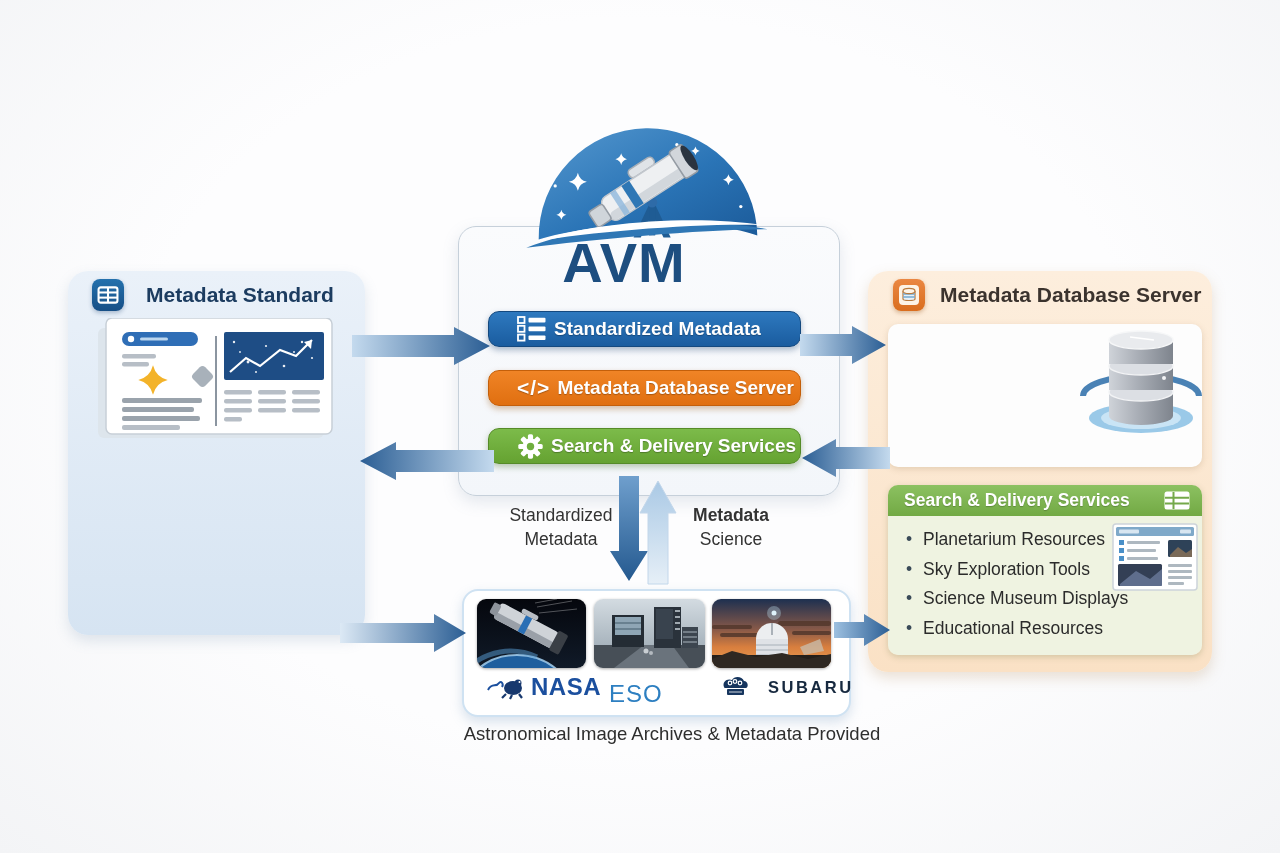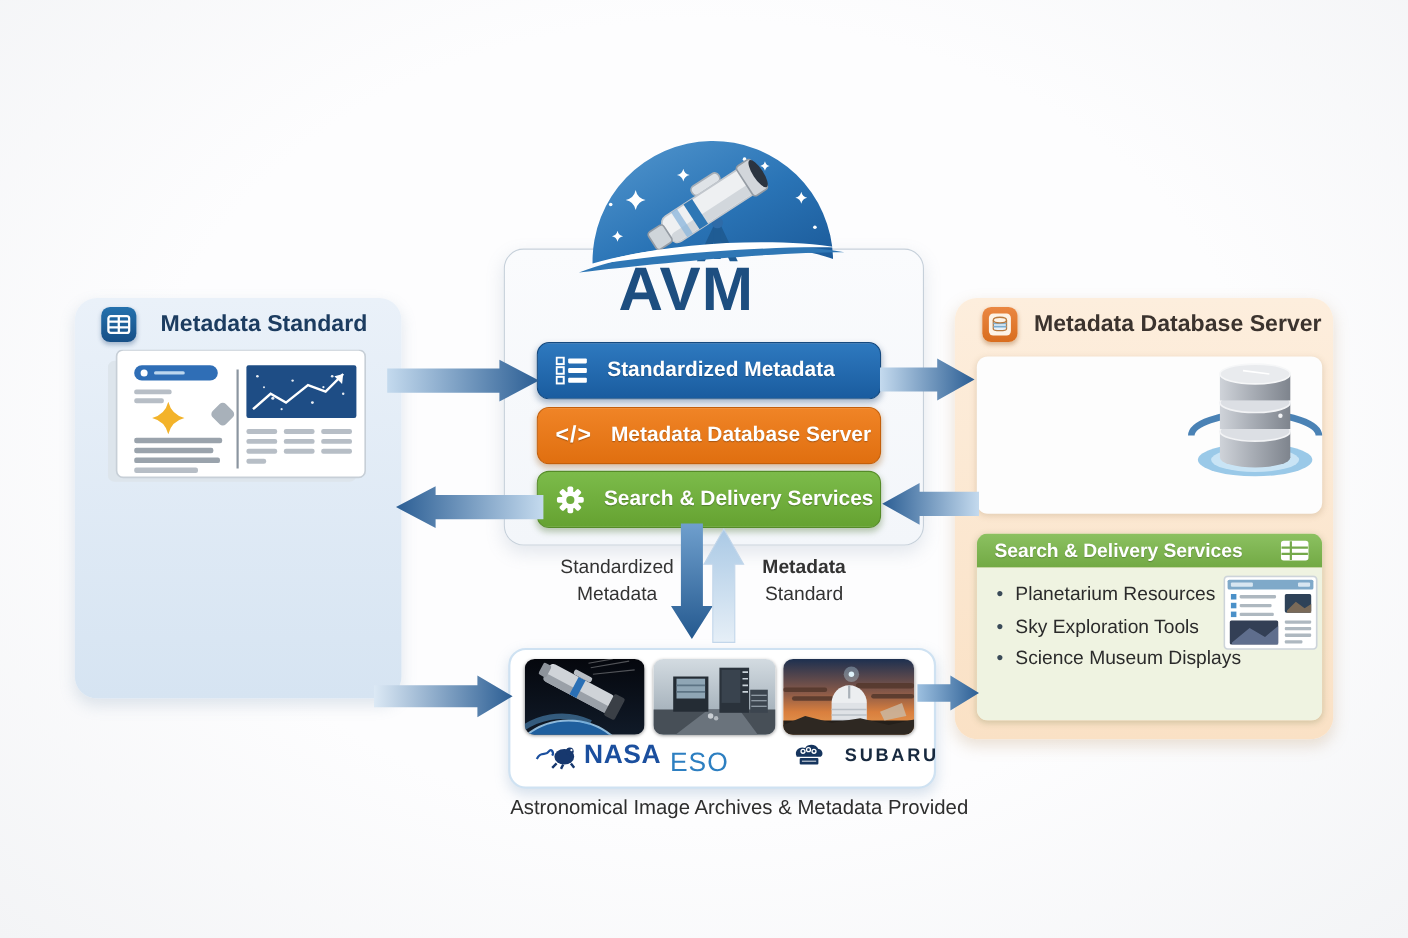--- a/index.html
+++ b/index.html
@@ -9,22 +9,22 @@
     font-family:"Liberation Sans", sans-serif;
   }
   .abs{position:absolute;}
   
   #center-box{
     left:458px;top:226px;width:380px;height:268px;border-radius:18px;
     background:linear-gradient(180deg,#fafbfd,#f3f6fa);
     border:1.5px solid #c6d0da;box-shadow:0 6px 16px rgba(110,135,160,.18);z-index:1;
   }
   .cbtn{
-    left:488px;width:313px;height:52px;border-radius:11px;display:flex;align-items:center;
-    gap:17px;padding-left:16px;box-sizing:border-box;z-index:2;
+    left:488px;width:313px;height:36px;border-radius:11px;display:flex;align-items:center;
+    gap:7px;padding-left:28px;box-sizing:border-box;z-index:2;
     color:#fff;font-size:19px;font-weight:bold;text-shadow:0 1px 1px rgba(0,0,0,.28);
   }
   #btn-blue{top:311px;background:linear-gradient(180deg,#2e79bf,#1a5c9f);border:1px solid #14497f;box-shadow:0 3px 6px rgba(20,60,110,.35);}
   #btn-orange{top:370px;background:linear-gradient(180deg,#f08426,#e06f10);border:1px solid #c45f0a;box-shadow:0 3px 6px rgba(150,80,10,.35);}
   #btn-green{top:428px;background:linear-gradient(180deg,#7cbb4a,#65a231);border:1px solid #558b28;box-shadow:0 3px 6px rgba(70,110,40,.35);}
   .code-glyph{font-size:21px;font-weight:bold;letter-spacing:1px;}
   
   #avm-logo{left:524px;top:122px;z-index:3;}
   #avm-title{left:500px;top:230px;width:248px;text-align:center;z-index:4;
     font-size:56px;font-weight:700;color:#1d4e80;letter-spacing:1px;}
@@ -299,20 +299,21 @@
             <line x1="1" y1="6.8" x2="25" y2="6.8"></line>
             <line x1="1" y1="12.6" x2="25" y2="12.6"></line>
         </g>
       </svg>
     </div>
     <div id="svc-body">
       <ul id="svc-list" class="blist">
         <li>Planetarium Resources</li>
         <li>Sky Exploration Tools</li>
         <li>Science Museum Displays</li>
+        <li>Educational Resources</li>
       </ul>
     </div>
   </div>
 
   <svg id="browser-art" class="abs" width="88" height="70" viewBox="0 0 88 70">
     <rect x="1" y="1" width="84" height="66" rx="3" fill="#fff" stroke="#cdd4da" stroke-width="1.5"></rect>
     <rect x="4" y="4" width="78" height="9" rx="1.5" fill="#7fa9c9"></rect>
     <rect x="7" y="6.5" width="20" height="4" rx="1" fill="#d8e6f1"></rect>
       <rect x="68" y="6.5" width="11" height="4" rx="1" fill="#d8e6f1"></rect>
     <g>
@@ -465,21 +466,21 @@
   </div>
 
   <div id="caption" class="abs">Astronomical Image Archives &amp; Metadata Provided</div>
 
   <div id="label-std" class="abs flow-label">
     <div>Standardized</div>
     <div>Metadata</div>
   </div>
   <div id="label-req" class="abs flow-label">
     <div class="b">Metadata</div>
-    <div>Standard</div>
+    <div>Science</div>
   </div>
 
   <svg id="arrows" class="abs" width="1280" height="853" viewBox="0 0 1280 853">
     <defs>
       <linearGradient id="aR1" gradientUnits="userSpaceOnUse" x1="352" y1="0" x2="490" y2="0">
         <stop offset="0" stop-color="#c4daee"></stop>
           <stop offset="1" stop-color="#2b5e94"></stop>
         </linearGradient>
       <linearGradient id="aL1" gradientUnits="userSpaceOnUse" x1="494" y1="0" x2="360" y2="0">
         <stop offset="0" stop-color="#c4daee"></stop>

